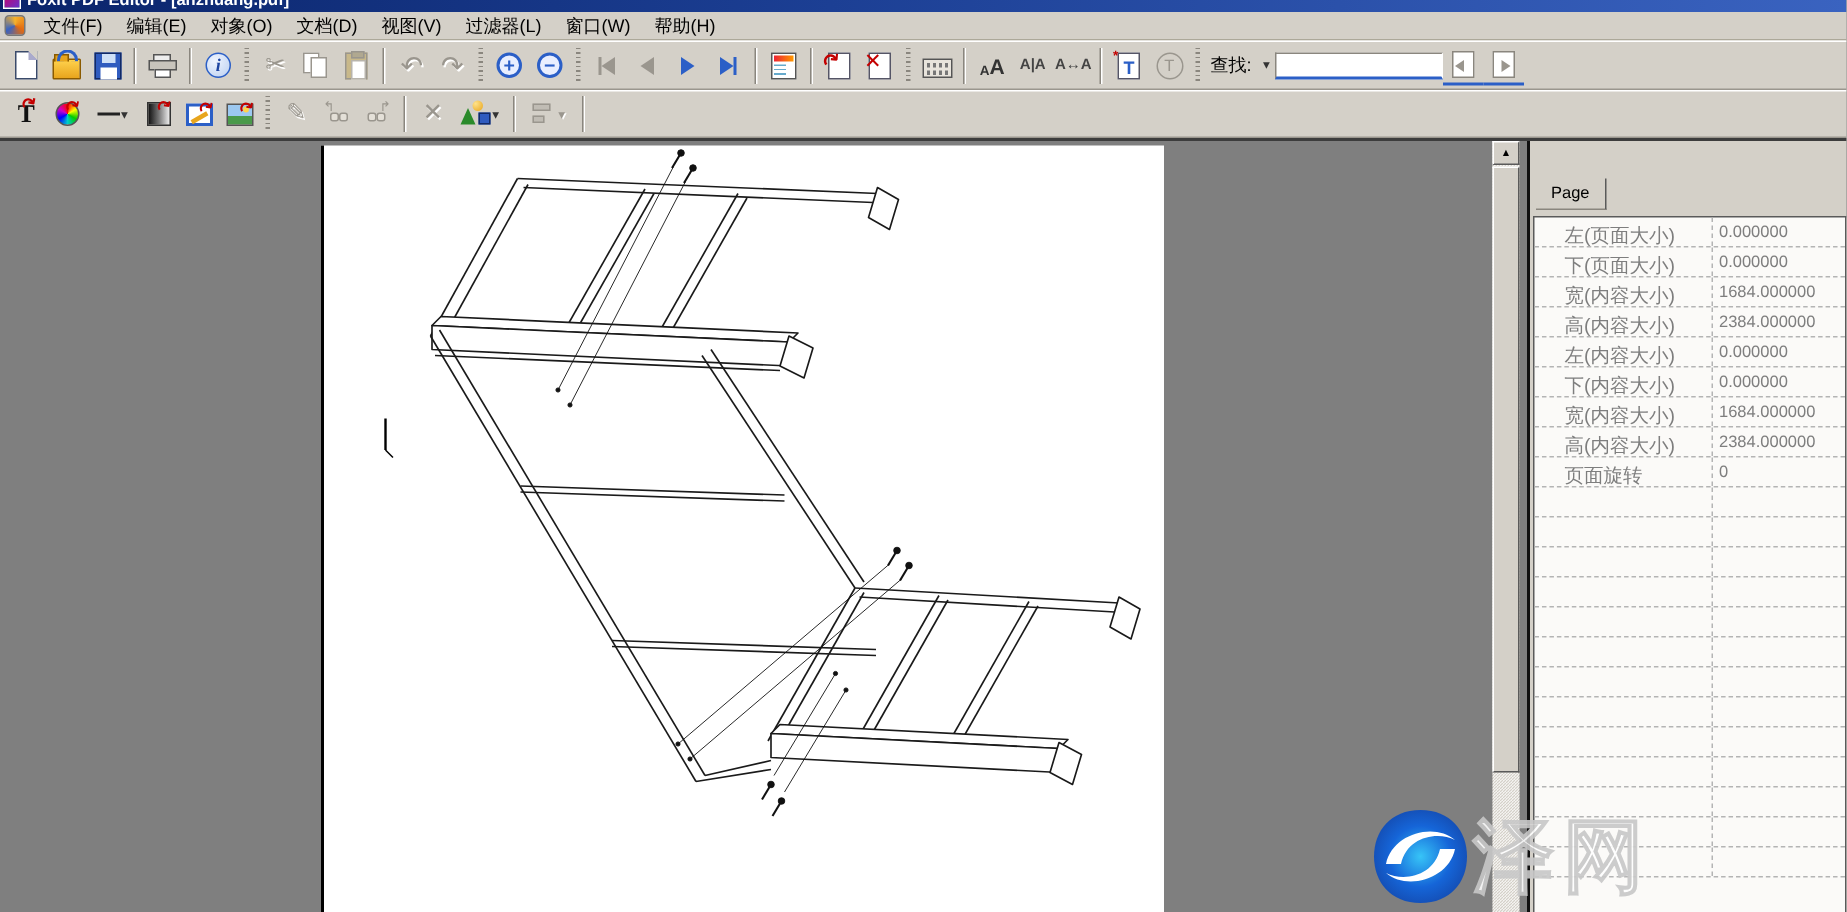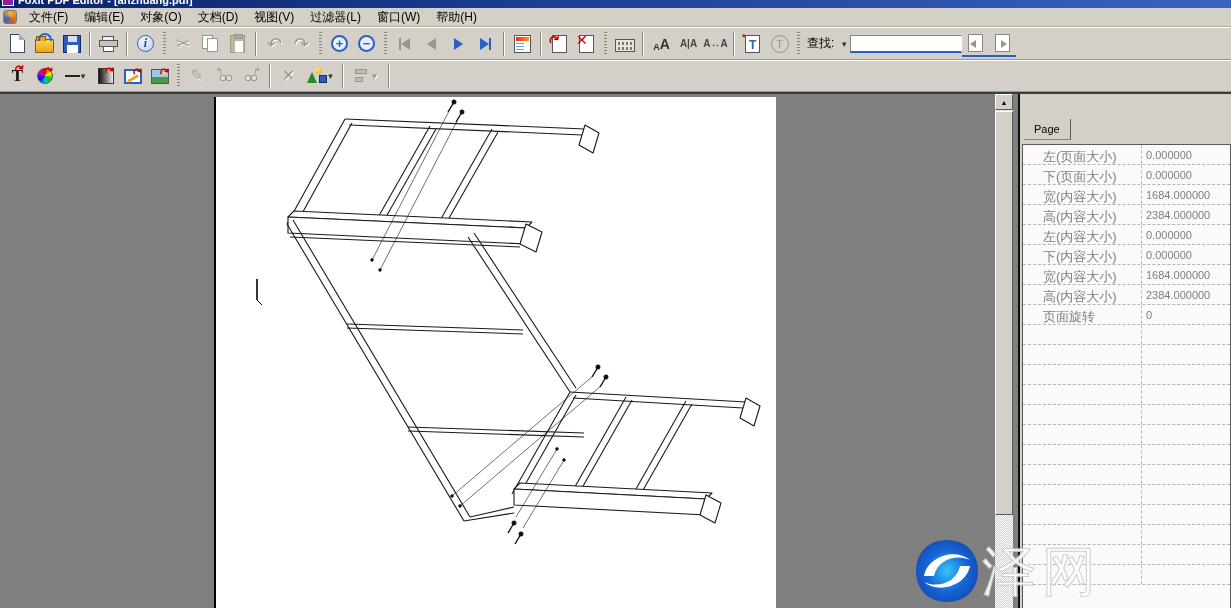--- a/index.html
+++ b/index.html
@@ -120,21 +120,21 @@
   .grid-header{display:flex;height:19px;background:#d4d0c8;font-size:12px;}
   .grid-header .hc{border:1px solid;border-color:#fff #6a6a6a #6a6a6a #fff;display:flex;align-items:center;padding-left:4px;}
   .hc.c1{width:102px;}
   .hc.c2{flex:1;}
   .prow{display:flex;height:20px;font-size:11px;color:#7e7e7e;border-bottom:1px dashed #b4b4b4;}
   .prow .c1{width:102px;padding:3px 0 0 4px;font-size:13px;overflow:hidden;white-space:nowrap;margin-left:16px;}
   .prow .c2{flex:1;padding:4px 12px 0 4px;border-left:1px dashed #b4b4b4;overflow:hidden;white-space:nowrap;}
 
   
   #watermark{position:absolute;left:912px;top:534px;width:240px;height:74px;pointer-events:none;z-index:40;display:flex;align-items:center;}
-  #wm-text{font-size:54px;color:#fff;letter-spacing:6px;-webkit-text-stroke:1px #c8c8c8;opacity:.9;font-weight:normal;line-height:1;}
+  #wm-text{font-size:54px;color:#fff;letter-spacing:6px;-webkit-text-stroke:1px #c8c8c8;opacity:.9;font-weight:bold;line-height:1;}
 </style>
 </head>
 <body>
 
 <div id="titlebar" class="abs">
   <div class="t-inner">
     <span class="t-icon"></span>
     <span class="t-text">Foxit PDF Editor - [anzhuang.pdf]</span>
   </div>
 </div>

